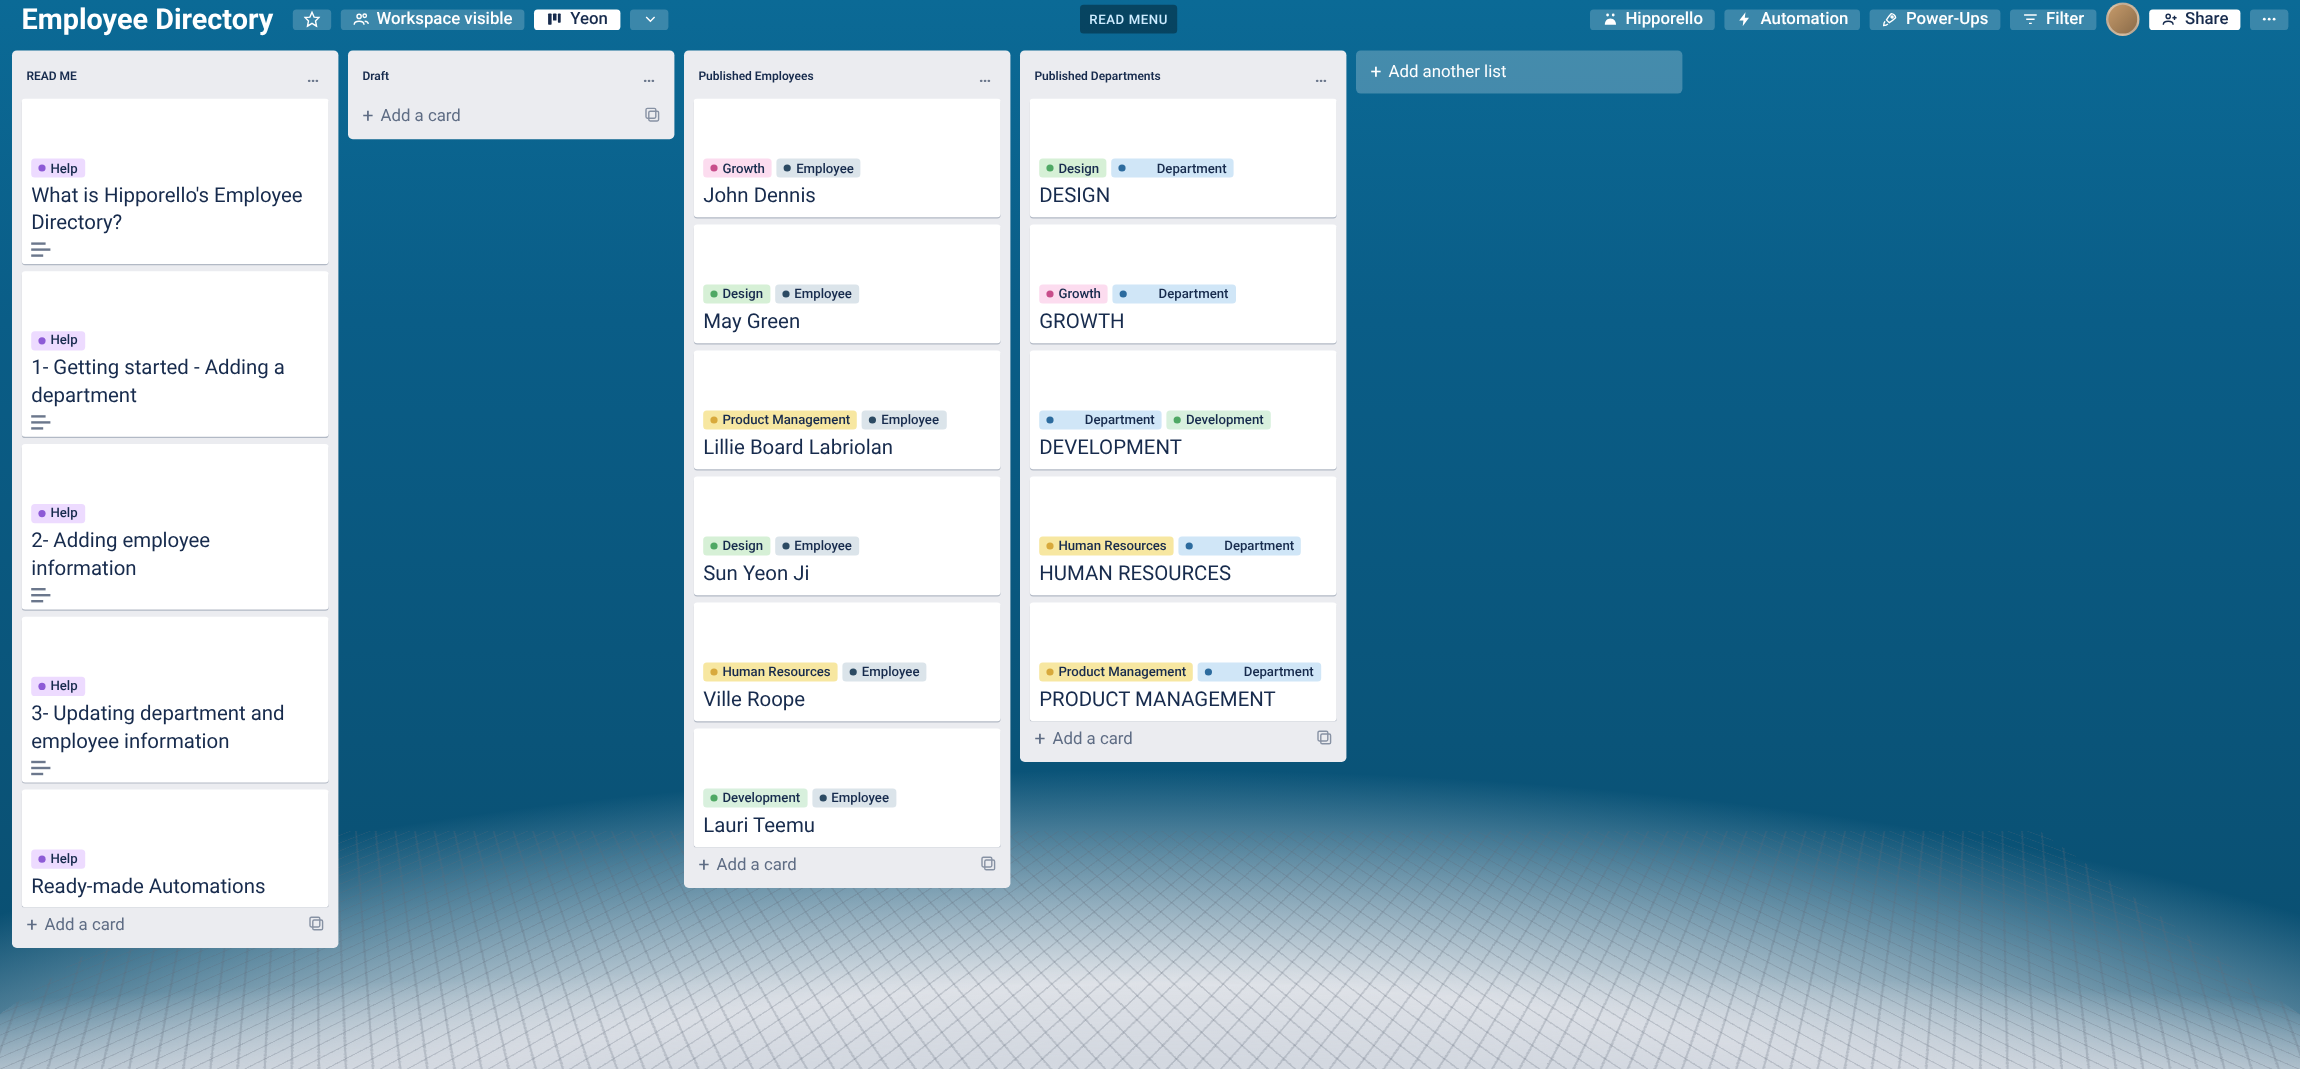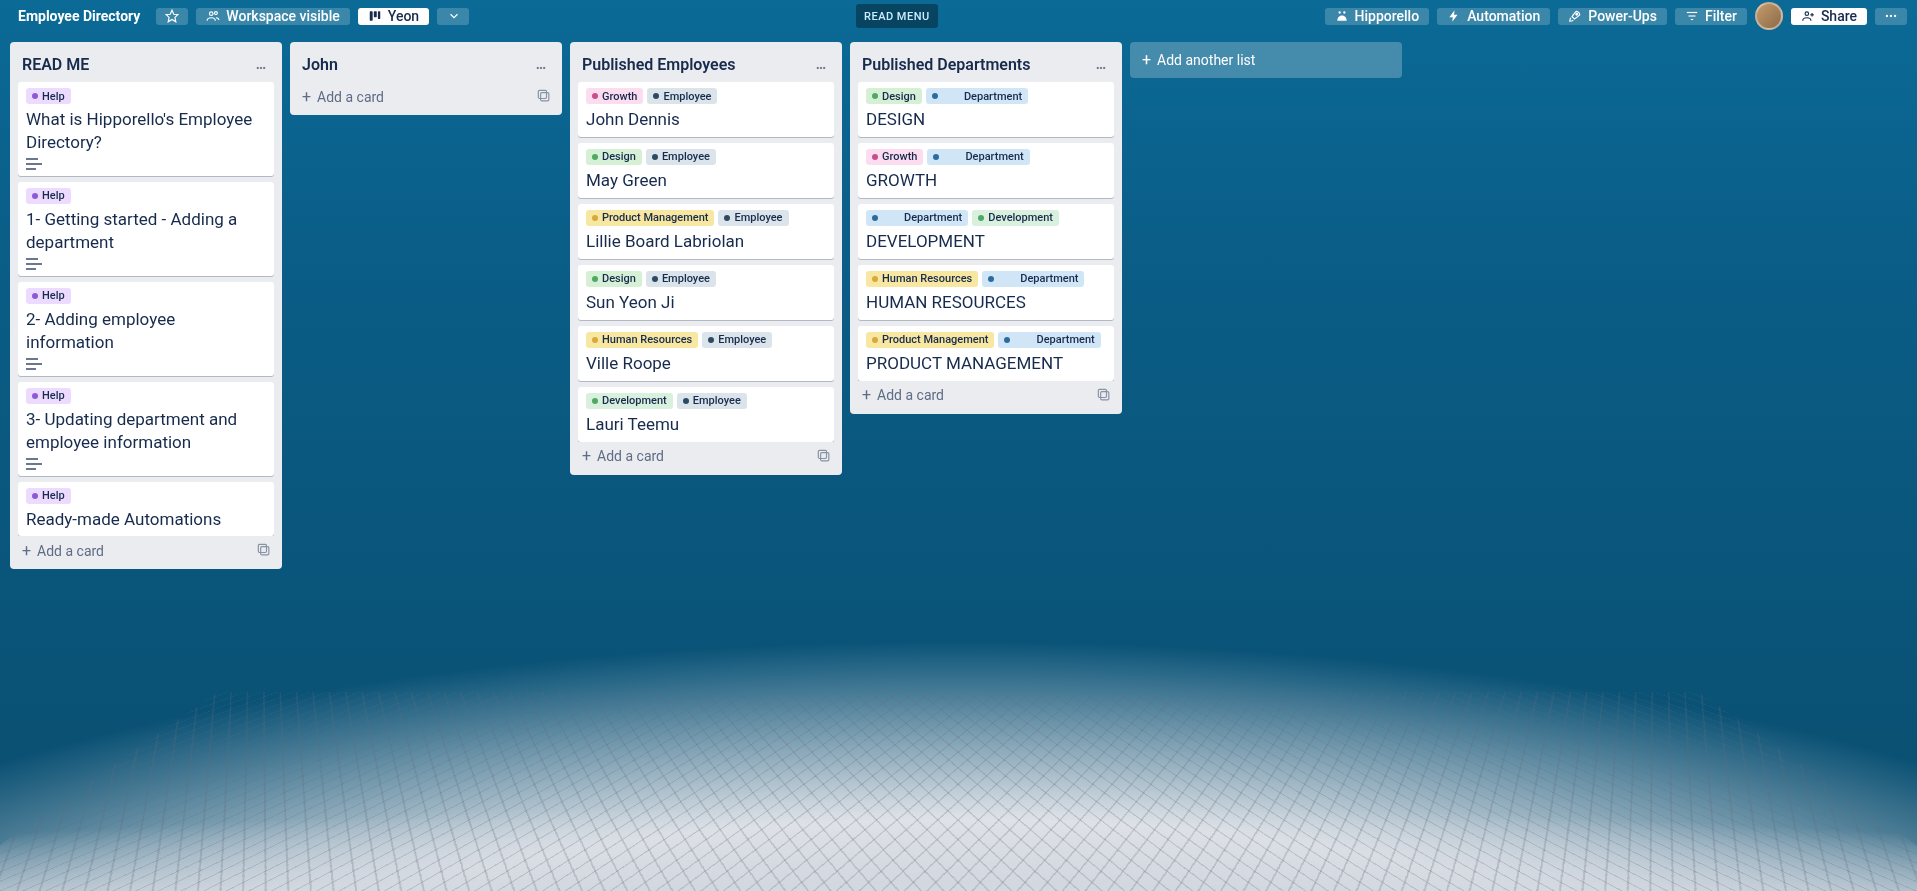--- a/index.html
+++ b/index.html
@@ -35,21 +35,21 @@
 .topbar {
   position: relative;
   z-index: 2;
   display: flex;
   align-items: center;
   gap: 8px;
   padding: 4px 10px;
   height: 32px;
 }
 .board-title {
-  font-size: 14px;
+  font-size: 24px;
   font-weight: 700;
   color: #fff;
   padding: 0 8px;
 }
 .tbtn {
   display: inline-flex;
   align-items: center;
   gap: 6px;
   height: 17px;
   padding: 0 10px;
@@ -100,32 +100,32 @@
   max-height: 100%;
 }
 .list-header {
   display: flex;
   align-items: center;
   padding: 2px 4px 6px;
 }
 .list-title {
   font-weight: 600;
   flex: 1;
-  font-size: 16px;
+  font-size: 10px;
 }
 .list-menu { color: #6b778c; cursor: pointer; padding: 4px; font-weight: 700; }
 .cards { display: flex; flex-direction: column; gap: 6px; overflow-y: auto; }
 .card {
   background: #fff;
   border-radius: 3px;
   box-shadow: 0 1px 0 rgba(9,30,66,.25);
   padding: 6px 8px 6px;
   cursor: pointer;
 }
-.labels { display: flex; flex-wrap: wrap; gap: 4px; margin-bottom: 4px; }
+.labels { display: flex; flex-wrap: wrap; gap: 4px; margin-bottom: 4px; margin-top: 44px; }
 .label {
   display: inline-flex;
   align-items: center;
   gap: 4px;
   height: 16px;
   padding: 0 6px;
   border-radius: 3px;
   font-size: 11px;
   font-weight: 500;
 }
@@ -345,21 +345,21 @@
           <span>Add a card</span>
         </span>
         <span class="tmpl-ico"><svg class="ico" viewBox="0 0 24 24" fill="none" stroke="currentColor" stroke-width="2">
             <rect x="4" y="4" width="14" height="14" rx="2"></rect>
             <rect x="8" y="8" width="14" height="14" rx="2"></rect>
           </svg></span>
       </div>
     </div>
     <div class="list">
       <div class="list-header">
-        <div class="list-title">John</div>
+        <div class="list-title">Draft</div>
         <div class="list-menu">…</div>
       </div>
       <div class="cards"></div>
       <div class="add-card">
         <span class="add-text">
           <span class="plus">+</span>
           <span>Add a card</span>
         </span>
         <span class="tmpl-ico"><svg class="ico" viewBox="0 0 24 24" fill="none" stroke="currentColor" stroke-width="2">
             <rect x="4" y="4" width="14" height="14" rx="2"></rect>

